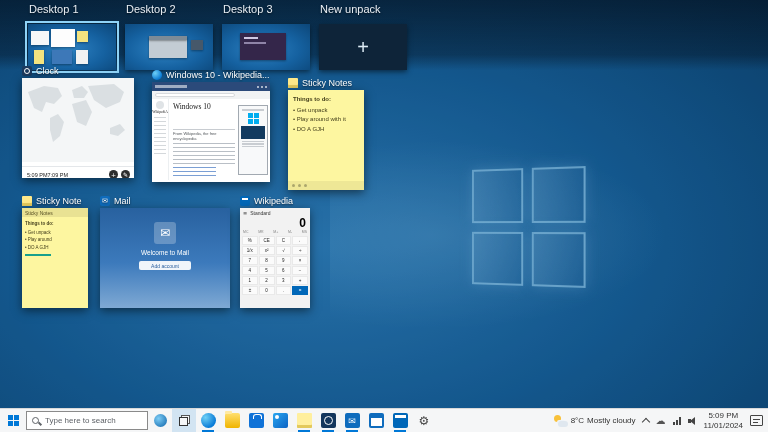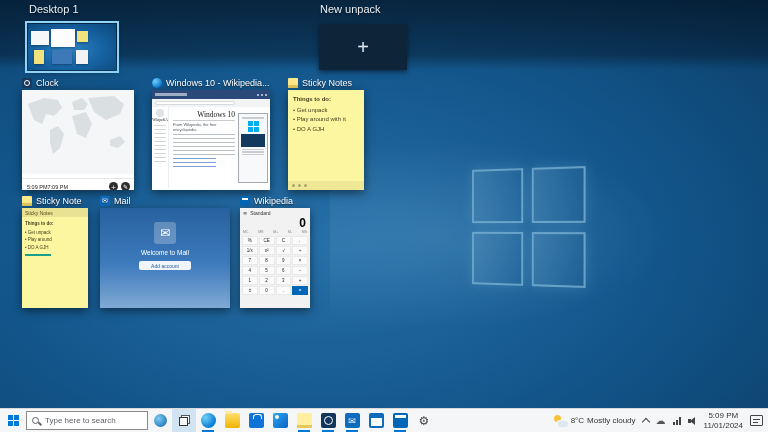--- a/index.html
+++ b/index.html
@@ -64,21 +64,21 @@
   .br-ctrls i{width:2px;height:2px;background:rgba(255,255,255,.6);}
   .br-toolbar{height:8px;background:#f1f3f4;display:flex;align-items:center;padding:0 3px;}
   .br-urlpill{width:80px;height:4px;background:#fff;border:1px solid #d7dadd;border-radius:2px;}
   .br-page{position:relative;height:81px;background:#fff;}
   .br-side{position:absolute;left:0;top:0;bottom:0;width:17px;border-right:1px solid #eceff1;padding-top:2px;text-align:center;}
   .br-globe{width:8px;height:8px;border-radius:50%;background:#dfe3e6;margin:0 auto 1px;}
   .wiki-word{font-family:"Liberation Serif",serif;font-size:3.5px;color:#222;}
   .br-sidelines{height:40px;margin:3px 2px 0;
     background:repeating-linear-gradient(to bottom,#d4d8db 0 1px, transparent 1px 4px);}
   .br-main{position:absolute;left:21px;right:35px;top:3px;}
-  .br-h1{font-family:"Liberation Serif",serif;font-size:7.5px;color:#161616;border-bottom:1px solid #c8ccd1;padding-bottom:1px;text-align:right;}
+  .br-h1{font-family:"Liberation Serif",serif;font-size:7.5px;color:#161616;border-bottom:1px solid #c8ccd1;padding-bottom:18px;}
   .br-sub{font-size:4px;color:#54595d;margin:1px 0 2px;}
   .wiki-lines{height:22px;background:repeating-linear-gradient(to bottom,#b9bfc6 0 1px, transparent 1px 4px);}
   .wiki-lines.blue{height:10px;width:70%;margin-top:2px;
     background:repeating-linear-gradient(to bottom,#7b9fd4 0 1px, transparent 1px 4px);}
   .br-infobox{position:absolute;right:2px;top:6px;width:30px;height:70px;background:#f8f9fa;
     border:1px solid #a2a9b1;padding:2px 1px;text-align:center;}
   .ib-line{height:1.5px;background:#c9cdd2;margin:1px 2px;}
   .ib-logo{display:grid;grid-template-columns:5px 5px;grid-template-rows:5px 5px;gap:1px;justify-content:center;margin:2px auto;}
   .ib-logo i{background:#00adef;}
   .ib-shot{width:24px;height:13px;background:#123a5f;margin:2px auto;}
@@ -208,28 +208,44 @@
     <div class="desk-label">Desktop 1</div>
     <div class="desk-thumb selected">
       <i class="mw" style="left:3px;top:7px;width:18px;height:14px;background:#f6f7f8"></i>
       <i class="mw" style="left:23px;top:5px;width:24px;height:18px;background:#fdfdfd"></i>
       <i class="mw" style="left:49px;top:7px;width:11px;height:11px;background:#f3e37f"></i>
       <i class="mw" style="left:6px;top:26px;width:10px;height:14px;background:#f3e37f"></i>
       <i class="mw" style="left:24px;top:26px;width:20px;height:14px;background:#3d78b8"></i>
       <i class="mw" style="left:48px;top:26px;width:12px;height:14px;background:#f2f2f2"></i>
     </div>
   </div>
+  <div class="desk" style="left:125px">
+    <div class="desk-label">Desktop 2</div>
+    <div class="desk-thumb">
+      <i class="mw" style="left:24px;top:12px;width:38px;height:22px;background:#c3ccd4"></i>
+      <i class="mw" style="left:24px;top:12px;width:38px;height:4px;background:#7d8b97"></i>
+      <i class="mw" style="left:66px;top:16px;width:12px;height:10px;background:#46586a"></i>
+    </div>
+  </div>
+  <div class="desk" style="left:222px">
+    <div class="desk-label">Desktop 3</div>
+    <div class="desk-thumb">
+      <i class="mw" style="left:18px;top:9px;width:46px;height:27px;background:#34264a"></i>
+      <i class="mw" style="left:22px;top:13px;width:14px;height:2px;background:#cfc7e2;box-shadow:none"></i>
+      <i class="mw" style="left:22px;top:18px;width:22px;height:2px;background:#8f84a8;box-shadow:none"></i>
+    </div>
+  </div>
   <div class="desk" style="left:319px">
     <div class="desk-label">New unpack</div>
     <div class="desk-thumb new-desk">
       <span class="plus-icon"></span>
     </div>
   </div>
 
-  <div class="card" style="left:22px;top:76px;width:116px">
+  <div class="card" style="left:22px;top:64px;width:116px">
     <div class="card-title">
       <span class="t-icon ti-clock"></span>
       <span>Clock</span>
     </div>
     <div class="card-body" style="width:112px;height:100px">
       <svg viewBox="0 0 112 84" width="112" height="84">
         <rect width="112" height="84" fill="#f4f6f7"></rect>
         <g fill="#dadfe2">
           <path d="M6 14 L22 8 L36 10 L40 18 L32 26 L24 24 L20 34 L12 30 Z"></path>
           <path d="M28 40 L36 36 L42 44 L38 58 L31 64 L28 52 Z"></path>
@@ -242,21 +258,21 @@
       <div class="clock-bottom">
         <span><span class="clock-time">5:09 PM</span><span class="clock-time">7:09 PM</span></span>
         <span class="clock-fabs">
           <span class="clock-fab">+</span>
           <span class="clock-fab">✎</span>
         </span>
       </div>
     </div>
   </div>
 
-  <div class="card" style="left:152px;top:76px;width:106px">
+  <div class="card" style="left:152px;top:68px;width:106px">
     <div class="card-title">
       <span class="t-icon ti-browser"></span>
       <span>Windows 10 - Wikipedia...</span>
     </div>
     <div class="card-body" style="width:118px;height:100px">
       <div class="br-titlebar">
         <span class="br-tabline"></span>
         <span class="br-ctrls">
             <i></i>
             <i></i>

